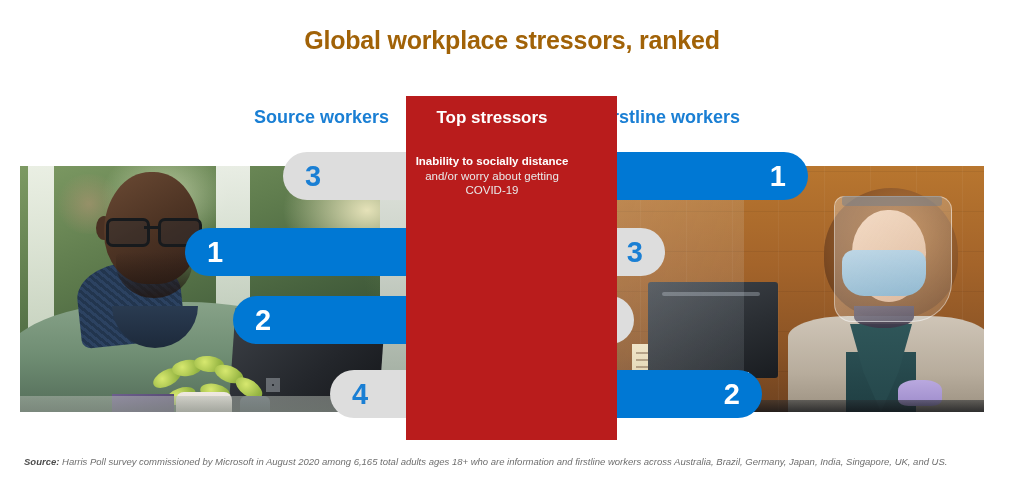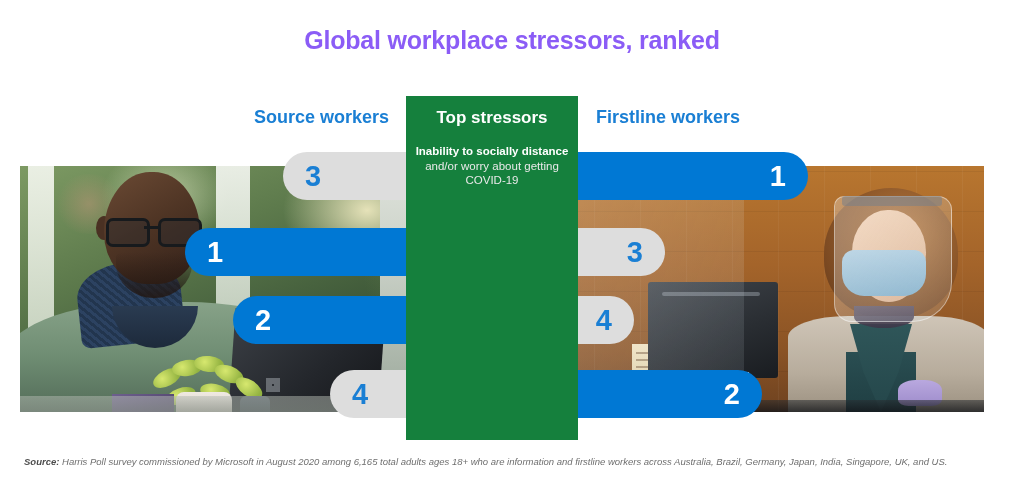--- a/index.html
+++ b/index.html
@@ -18,21 +18,21 @@
 
   
   #chart-title {
     position: absolute;
     top: 26px;
     left: 0;
     width: 1024px;
     text-align: center;
     font-size: 25px;
     font-weight: bold;
-    color: #8b5cf6;
+    color: #a16207;
     letter-spacing: -0.2px;
   }
 
   
   .col-heading {
     position: absolute;
     top: 107px;
     font-size: 18px;
     font-weight: bold;
     color: #1a7fd4;
@@ -314,42 +314,43 @@
   #bar-right-3 { left: 500px; width: 134px; top: 296px; }  
   #bar-right-4 { left: 500px; width: 262px; top: 370px; }  
 
   
   #center-panel {
     position: absolute;
     left: 406px;
     top: 96px;
     width: 172px;
     height: 344px;
-    background: #15803d;
+    background: #b91c1c;
     z-index: 5;
+    padding-left: 39px;
   }
   #center-title {
     position: absolute;
     top: 12px; left: 0; width: 172px;
     text-align: center;
     color: #ffffff;
     font-size: 17px;
     font-weight: bold;
   }
   .stressor {
     position: absolute;
     left: 6px;
     width: 160px;
     text-align: center;
     color: #e9e9e9;
     font-size: 11.5px;
     line-height: 1.28;
   }
   .stressor b { color: #ffffff; font-weight: bold; }
-  #stressor-1 { top: 48px; }
+  #stressor-1 { top: 58px; }
   #stressor-2 { top: 136px; }
   #stressor-3 { top: 205px; }
   #stressor-4 { top: 276px; }
 
   
   #source-note {
     position: absolute;
     left: 24px;
     top: 456px;
     width: 980px;

